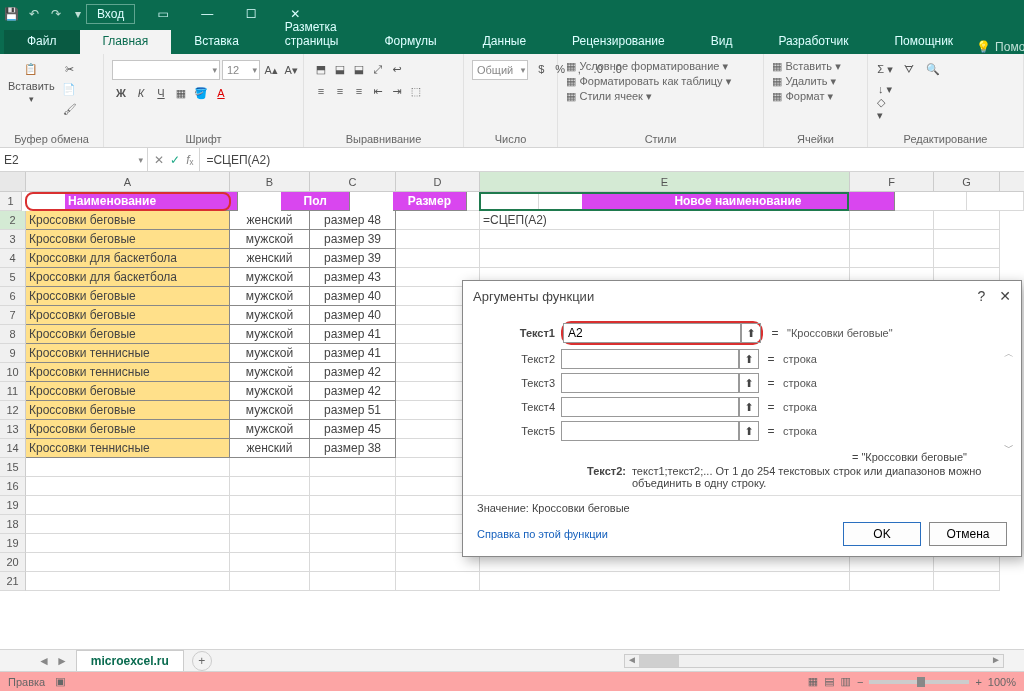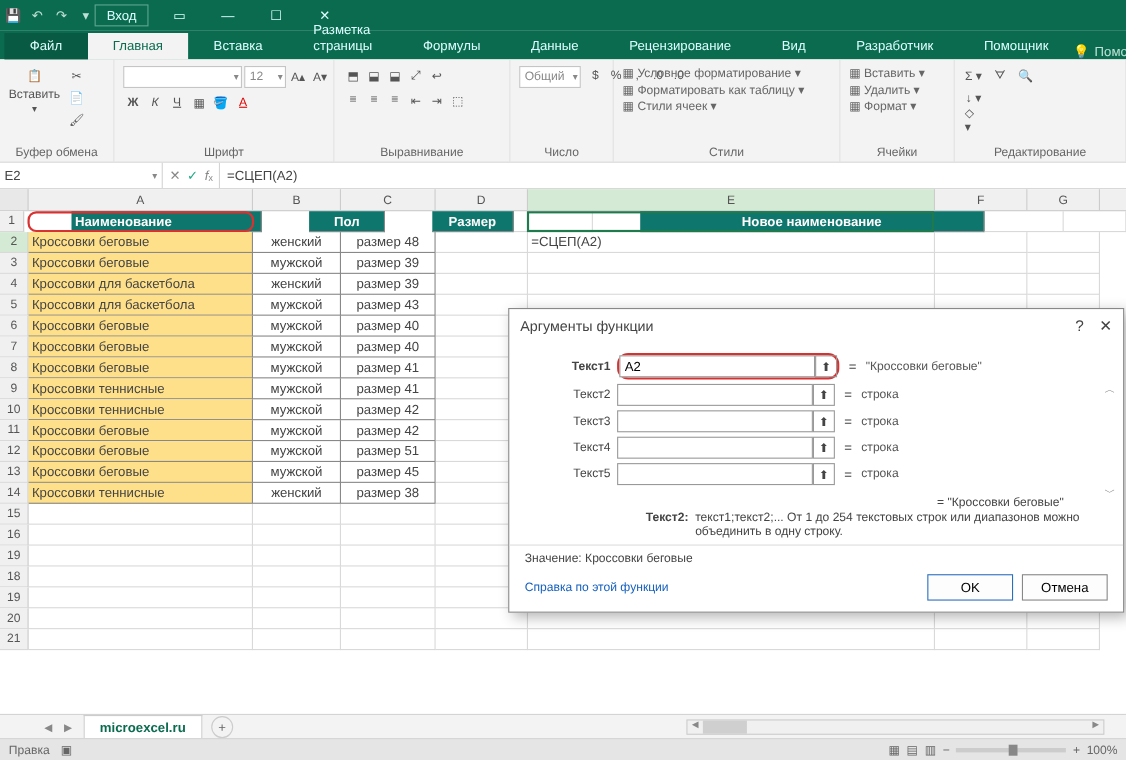--- a/index.html
+++ b/index.html
@@ -48,39 +48,39 @@
 
 .gridwrap { position:relative; }
 .colheads { display:flex; height:20px; background:#f0f0f0; border-bottom:1px solid #ccc;}
 .rowhead-corner { width:26px; border-right:1px solid #ccc; background:#e8e8e8;}
 .ch { border-right:1px solid #ccc; display:flex; align-items:center; justify-content:center; font-size:11px; color:#555;}
 .ch.sel { background:#d4ead4; }
 .row { display:flex; height:19px;}
 .rh { width:26px; background:#f0f0f0; border-right:1px solid #ccc; border-bottom:1px solid #d9d9d9; display:flex; align-items:center; justify-content:center; font-size:11px; color:#555;}
 .rh.sel { background:#d4ead4;}
 .cell { border-right:1px solid #d9d9d9; border-bottom:1px solid #d9d9d9; height:100%; padding:0 3px; display:flex; align-items:center; font-size:12px; overflow:hidden; white-space:nowrap;}
-.header-cell { background:#0f766e; color:#fff; font-weight:bold; border-color:#888;margin-left:43px;}
+.header-cell { background:#d946ef; color:#fff; font-weight:bold; border-color:#888;margin-left:43px;}
 .yellow { background:#ffe08a; border-right-color:#888; border-bottom-color:#888;}
 .data-b { border-right-color:#888; border-bottom-color:#888;}
 .center { justify-content:center;}
 .red-outline { position:absolute; border:2.5px solid #d93030; border-radius:8px; pointer-events:none;}
 .sel-outline { position:absolute; border:2px solid #1f7a4e; pointer-events:none;}
 
 
 .sheettabs { position:absolute; left:0; right:0; bottom:20px; height:22px; background:#f3f3f3; border-top:1px solid #d4d4d4; display:flex; align-items:center; padding-left:30px; gap:0;}
 .sheettabs .nav { display:flex; gap:6px; color:#888; padding:0 8px;}
 .sheettab { padding:3px 14px; background:#fff; border:1px solid #ccc; border-bottom:none; font-size:12px; color:#0a6b4f; font-weight:bold;}
 .addsheet { width:20px;height:20px; border:1px solid #ccc; border-radius:50%; margin-left:8px; display:flex;align-items:center;justify-content:center; color:#666;}
 .hscroll { margin-left:auto; width:380px; height:14px; background:#f0f0f0; border:1px solid #ccc; position:relative; margin-right:20px;}
 .hscroll .thumb { position:absolute; left:14px; width:40px; top:0; bottom:0; background:#cfcfcf;}
 .hscroll::before,.hscroll::after { content:"◄"; position:absolute; left:2px; top:-1px; font-size:10px; color:#888;}
 .hscroll::after { content:"►"; left:auto; right:2px;}
 
 
-.statusbar { position:absolute; left:0;right:0;bottom:0; height:20px; background:#e5e5e5; border-top:1px solid #d4d4d4; display:flex; align-items:center; font-size:11px; color:#666; padding:0 8px;}
+.statusbar { position:absolute; left:0;right:0;bottom:0; height:20px; background:#fca5a5; border-top:1px solid #d4d4d4; display:flex; align-items:center; font-size:11px; color:#666; padding:0 8px;}
 .statusbar .zoom { margin-left:auto; display:flex; align-items:center; gap:6px;}
 .zoom-slider { width:100px; height:4px; background:#ccc; position:relative;}
 .zoom-slider .zthumb { position:absolute; left:48px; top:-3px; width:8px; height:10px; background:#888;}
 
 
 .dialog { position:absolute; left:462px; top:280px; width:560px; background:#fff; border:1px solid #888; box-shadow:4px 4px 12px rgba(0,0,0,0.3); }
 .dialog .dtitle { height:30px; display:flex; align-items:center; padding:0 10px; font-size:13px; }
 .dialog .dtitle .dright { margin-left:auto; display:flex; gap:14px; font-size:14px; color:#444;}
 .dialog .dbody { padding:6px 14px 10px; font-size:12px;}
 .arg-row { display:flex; align-items:center; gap:6px; margin:4px 0;}

